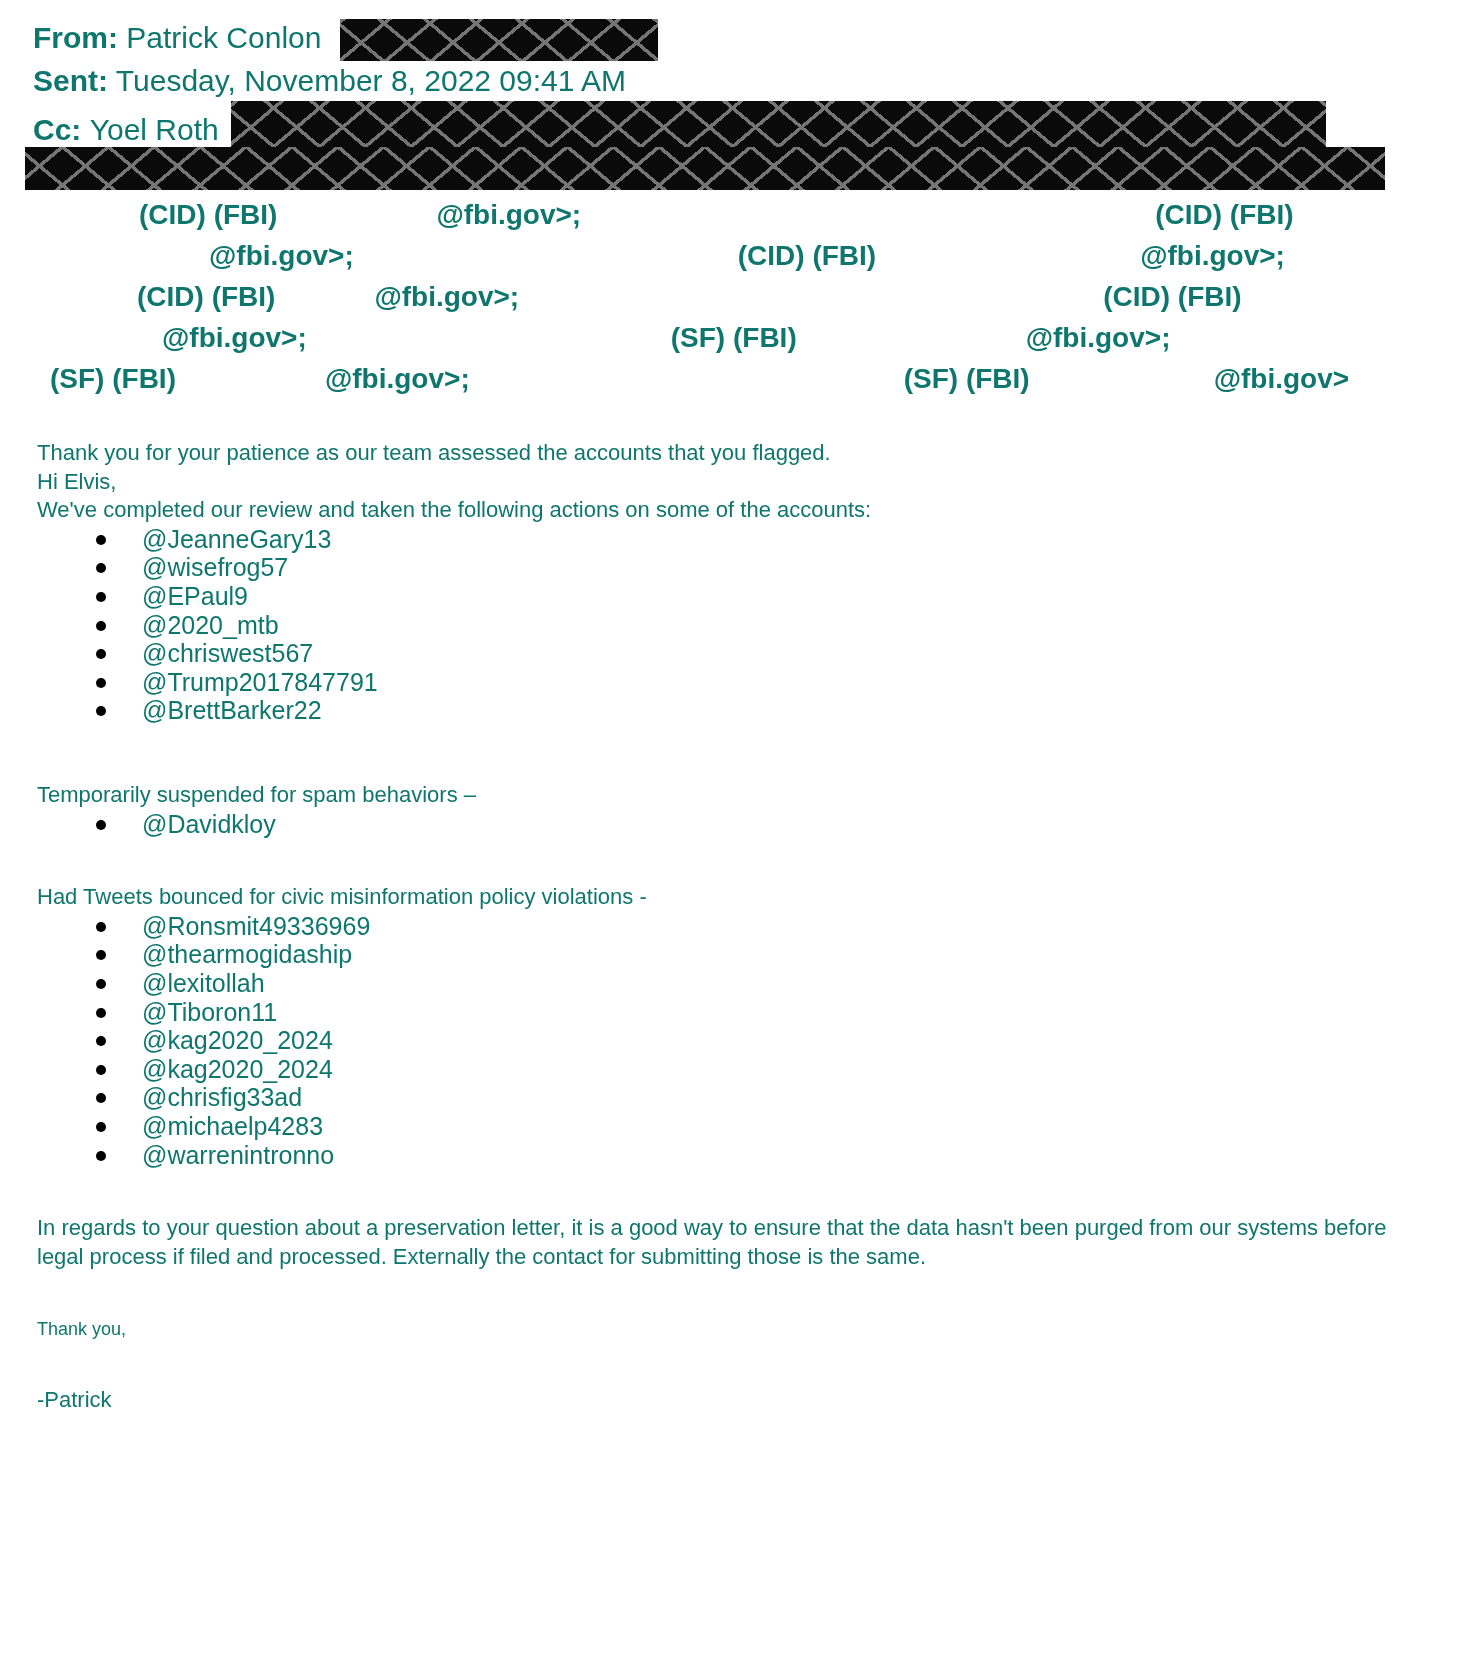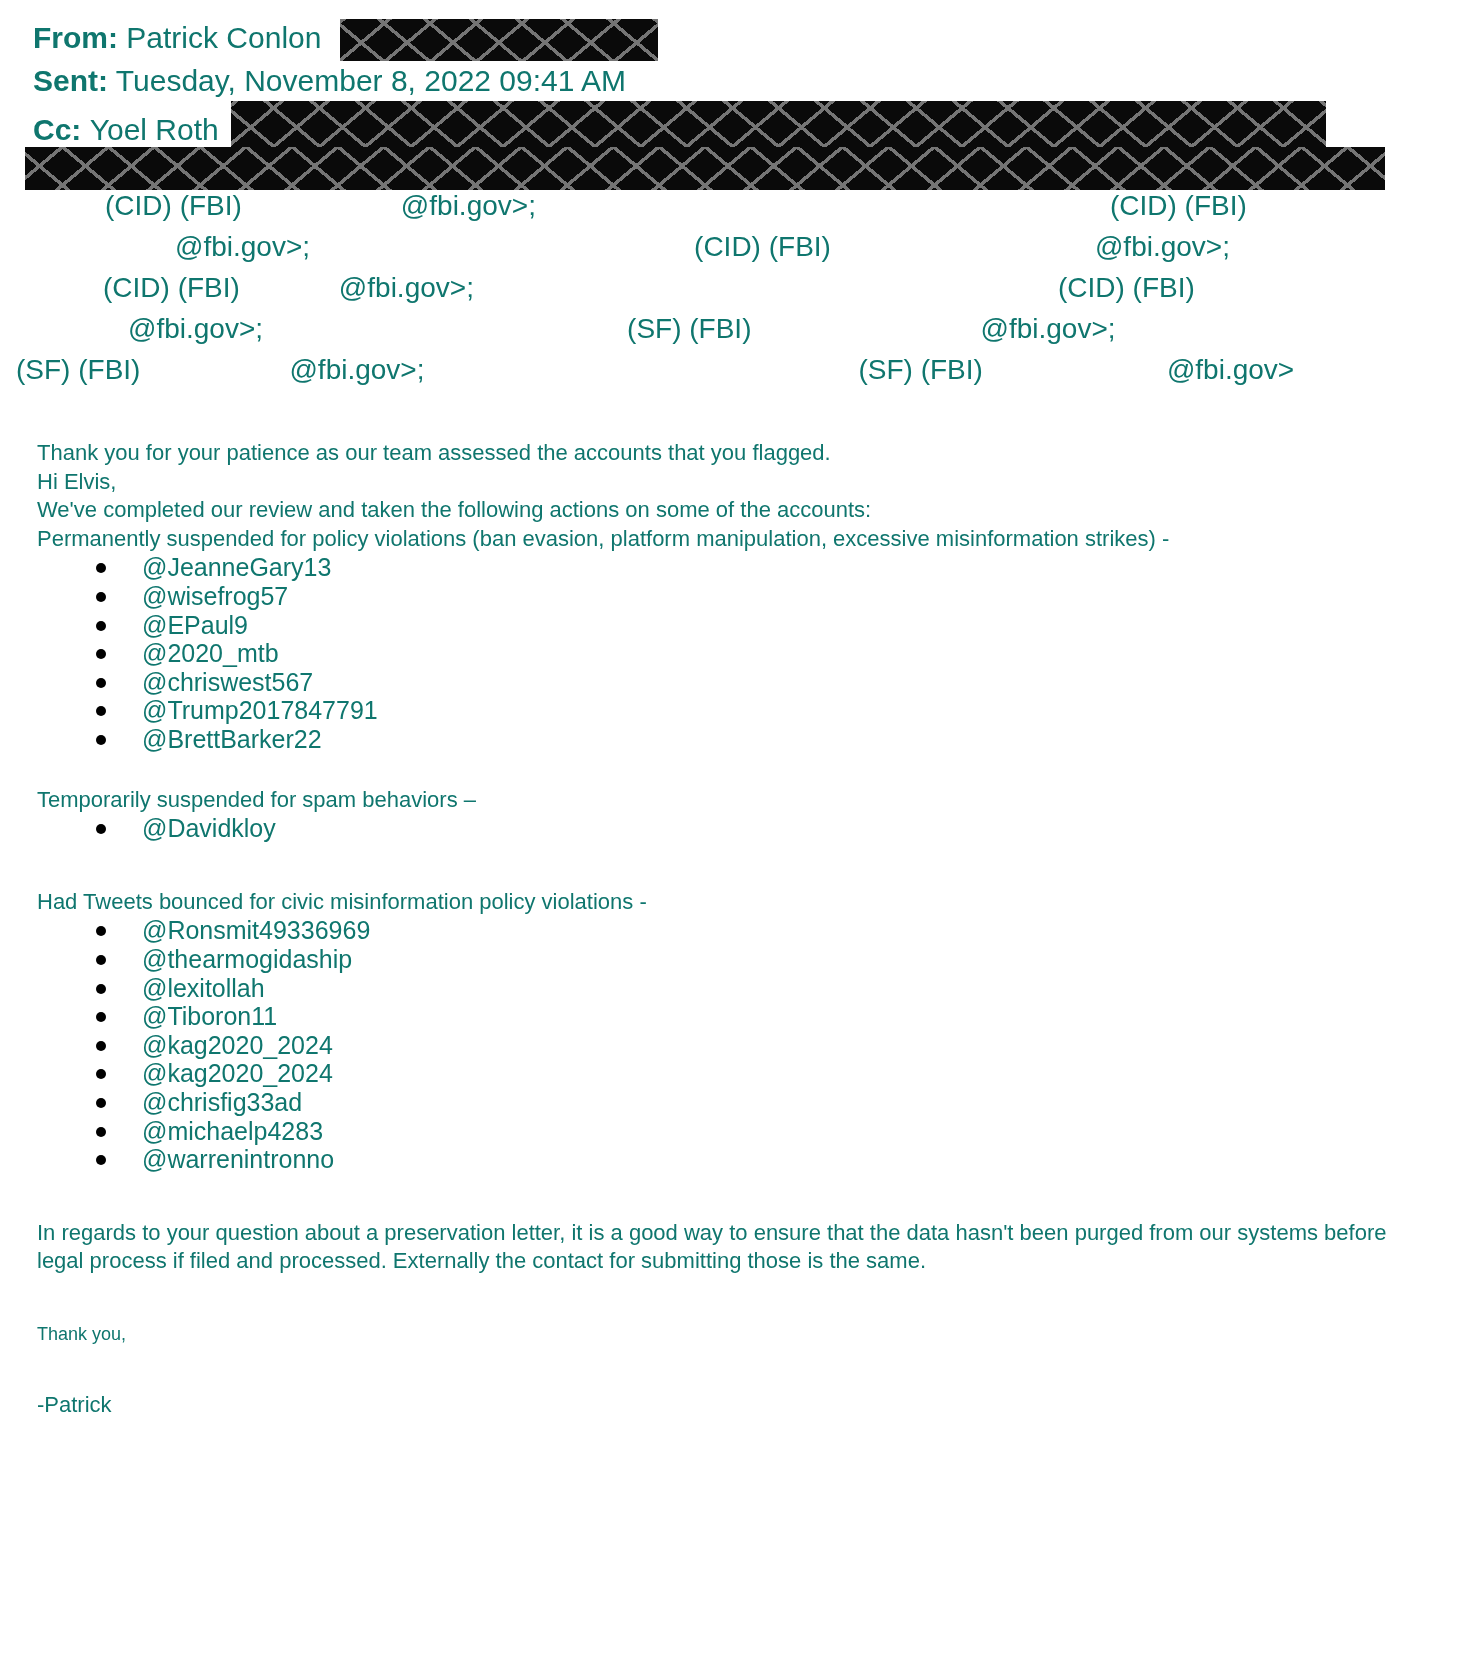--- a/index.html
+++ b/index.html
@@ -30,22 +30,22 @@
   }
   .hline b{font-weight:bold;}
   .ccrow{display:flex;align-items:stretch;height:46px;margin-top:1px;}
   .ccrow .cctext{
     padding-left:33px;padding-right:12px;
     background:#fff;display:flex;align-items:flex-end;
     font-size:30px;white-space:nowrap;flex:none;
   }
   .band2{margin-left:25px;height:43px;width:1360px;}
   .rline{
-    display:flex;align-items:flex-start;
-    height:41px;margin-left:8px;
+    display:flex;align-items:flex-end;
+    height:41px;margin-left:42px;font-weight:bold;
   }
   .frag{
     background:#fff;display:flex;align-items:center;
     padding:0 7px;font-size:28px;white-space:nowrap;flex:none;
   }
   .subject{
     margin:6px 0 0 33px;
     width:1270px;
     font-size:30px;line-height:41px;
   }
@@ -58,21 +58,21 @@
   ul.accounts{
     list-style:none;margin:0;padding:0;
     font-size:25px;line-height:28.6px;
   }
   ul.accounts li{position:relative;padding-left:105px;}
   ul.accounts li::before{
     content:"";position:absolute;left:59px;top:10px;
     width:10px;height:10px;border-radius:50%;background:#000;
   }
   .gap42{margin-top:42px;}
-  .gap40{margin-top:32px;}
+  .gap40{margin-top:56px;}
   .gap48{margin-top:48px;}
   .gap45{margin-top:45px;}
   .gap60{margin-top:40px;}
   .closing{width:1402px;font-size:22px;line-height:28.6px;}
   .signoff{font-size:18px;line-height:28.6px;margin-top:44px;}
   .signature{font-size:22px;line-height:28.6px;margin-top:42px;}
 </style>
 </head>
 <body>
 
@@ -149,21 +149,20 @@
       <span class="frag">@fbi.gov&gt;</span>
     </div>
 
   </div>
 
   <div class="bodytext">
 
     <div class="body-line">Thank you for your patience as our team assessed the accounts that you flagged.</div>
     <div class="body-line">Hi Elvis,</div>
     <div class="body-line">We've completed our review and taken the following actions on some of the accounts:</div>
-    <div class="body-line">Permanently suspended for policy violations (ban evasion, platform manipulation, excessive misinformation strikes) -</div>
 
     <ul class="accounts gap42">
         <li>@JeanneGary13</li>
         <li>@wisefrog57</li>
         <li>@EPaul9</li>
         <li>@2020_mtb</li>
         <li>@chriswest567</li>
         <li>@Trump2017847791</li>
         <li>@BrettBarker22</li>
       </ul>

